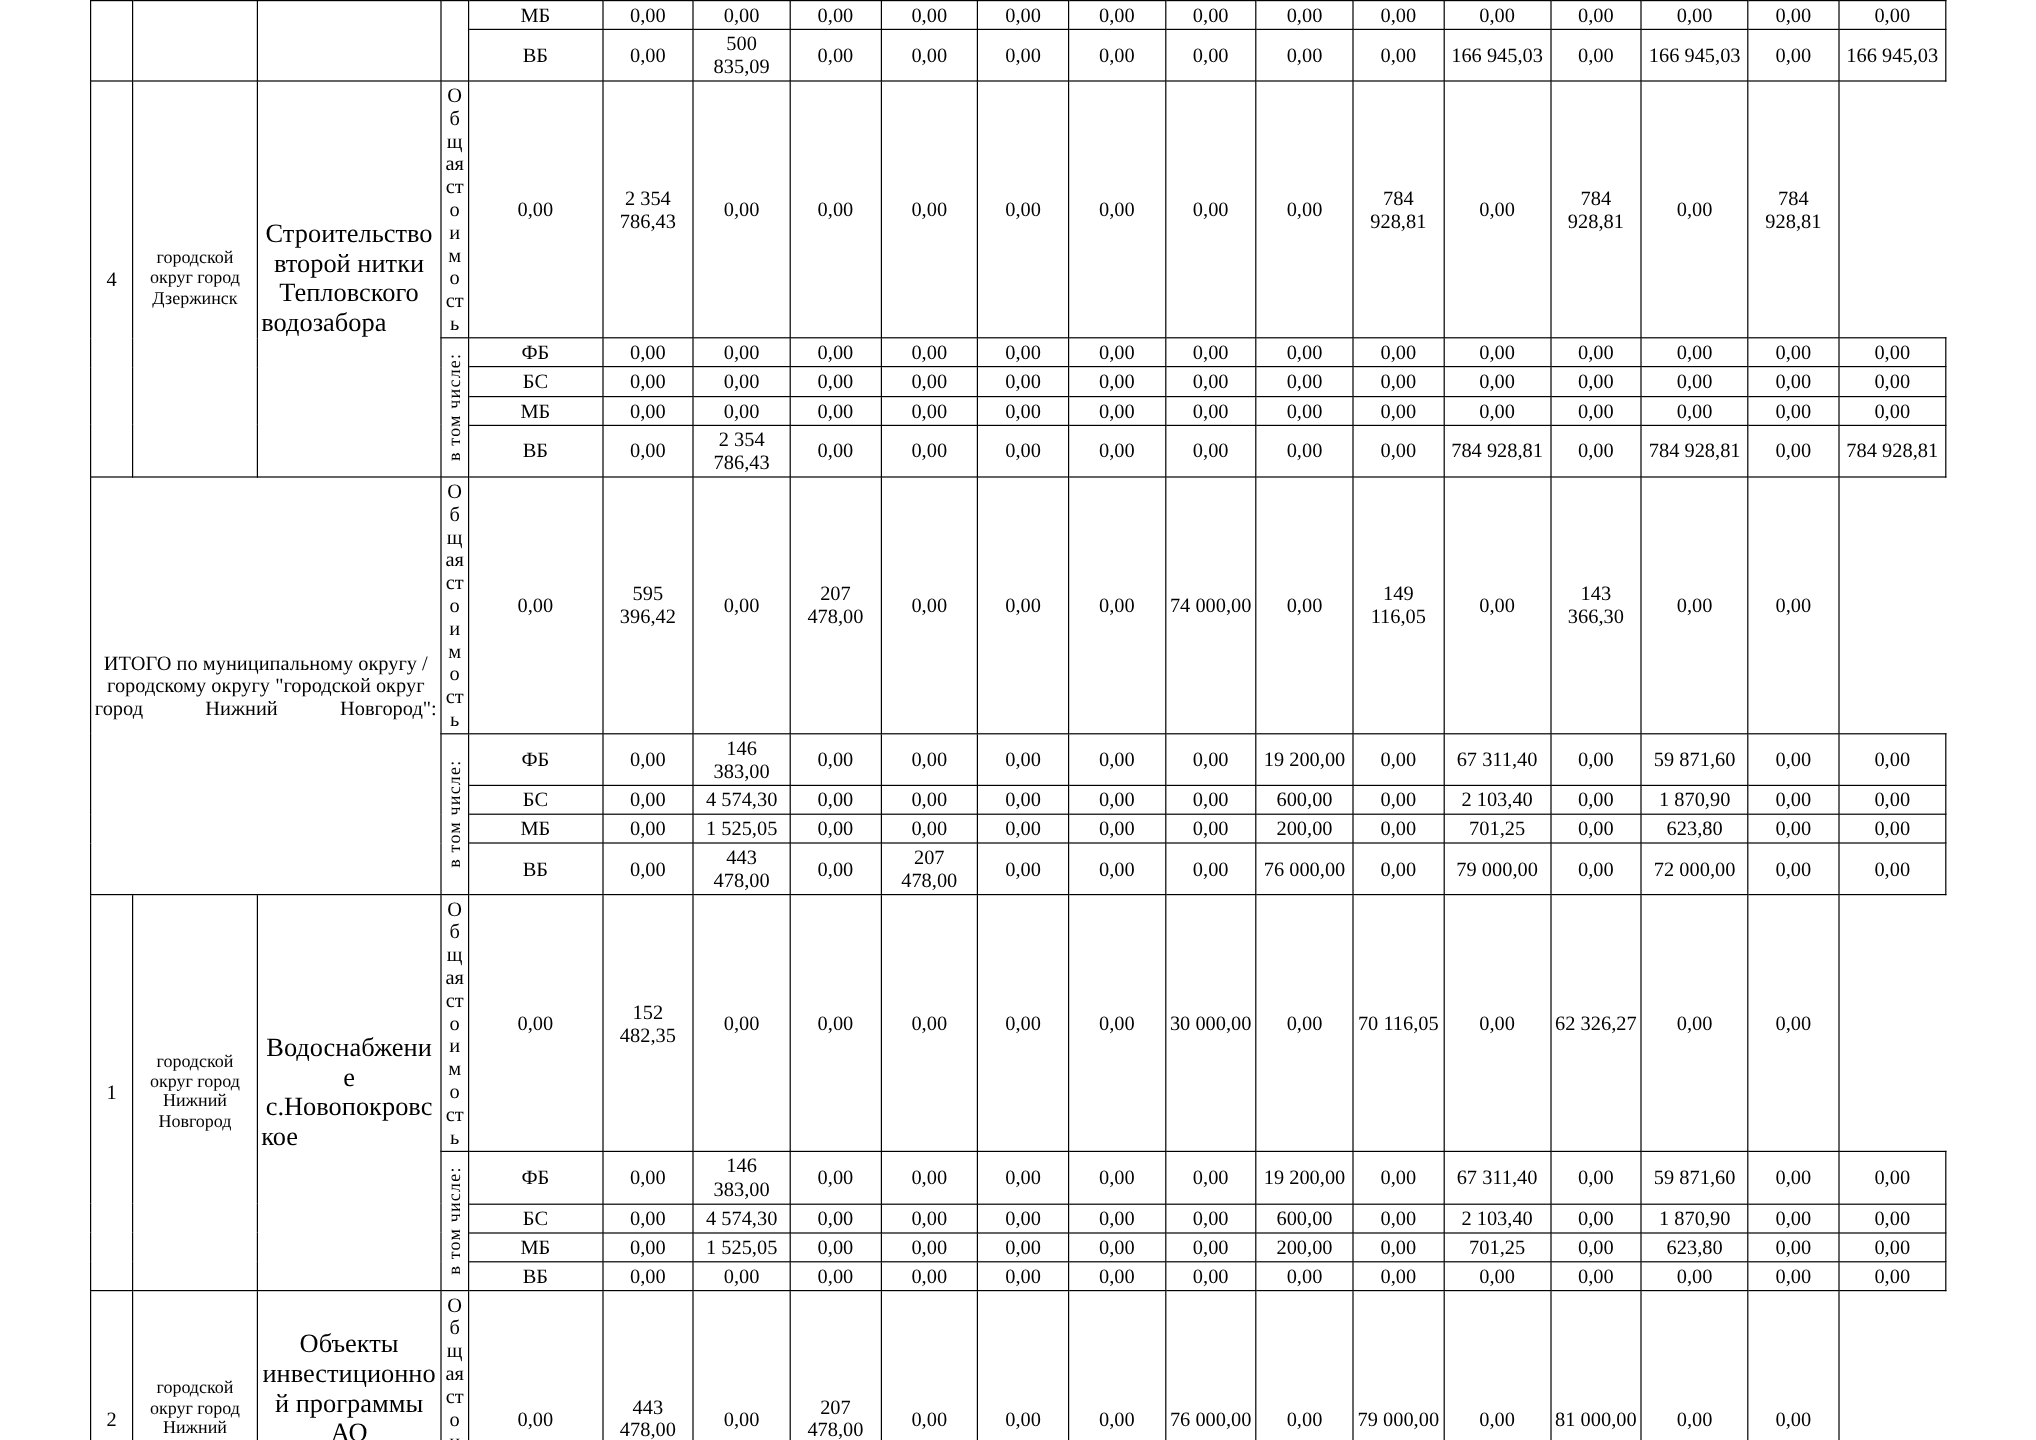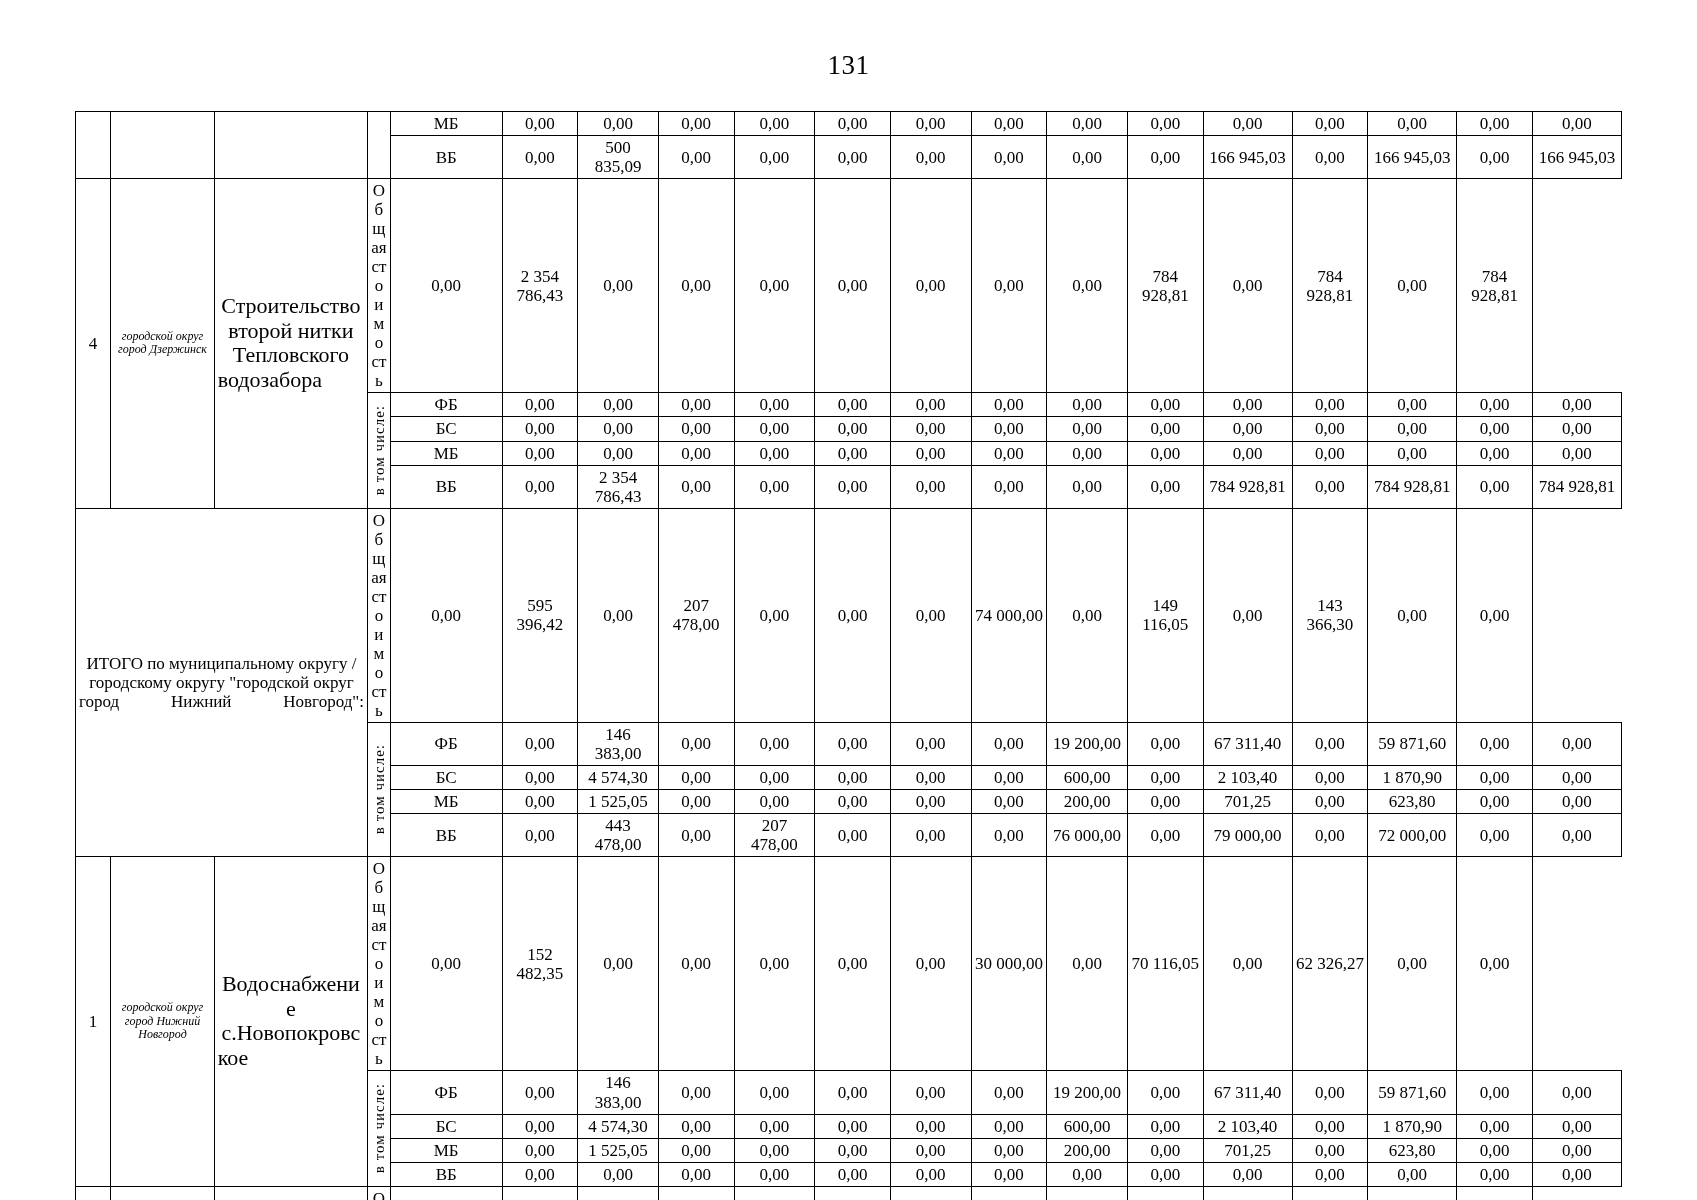--- a/index.html
+++ b/index.html
@@ -48,22 +48,21 @@
     overflow-wrap: break-word;
   }
   td.num-col {
     width: 34px;
   }
   td.region-col {
     width: 100px;
     text-align: left;
     padding-left: 6px;
     padding-right: 4px;
-    font-size: 12px;
-    font-style: italic;
+    font-size: 15px;
   }
   td.object-col {
     width: 148px;
     text-align: justify;
     text-align-last: justify;
     padding-left: 6px;
     padding-right: 6px;
     font-size: 22px;
   }
   td.vert-col {
@@ -94,21 +93,20 @@
     padding-left: 10px;
     padding-right: 10px;
     font-size: 17px;
     vertical-align: middle;
   }
 </style>
 </head>
 <body>
 
 <div class="page">
-  <div class="page-number">131</div>
   <div class="table-wrap">
     <table class="doc">
       <colgroup>
         <col style="width:34px">
           <col style="width:100px">
           <col style="width:148px">
           <col style="width:22px">
           <col style="width:108px">
         <col style="width:73px">
           <col style="width:78px">

